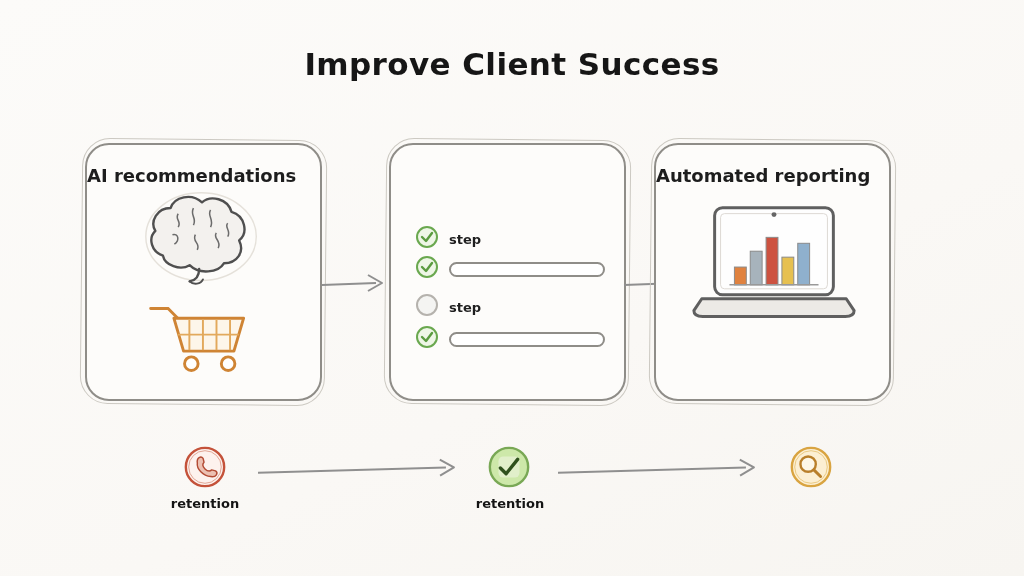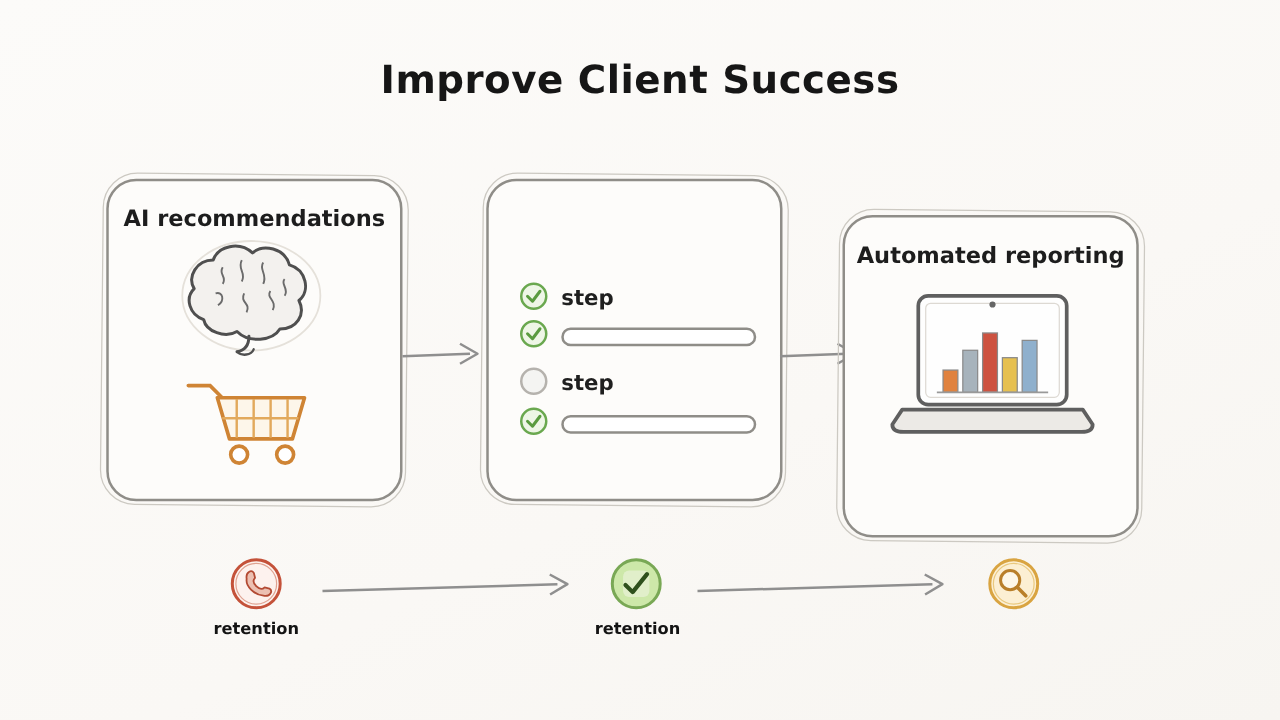--- a/index.html
+++ b/index.html
@@ -20,35 +20,35 @@
     position:absolute; top:143px; width:237px; height:258px;
     background:#fdfcfa; border:2px solid #8f8d88; border-radius:24px;
   }
   .card::before {
     content:""; position:absolute; inset:-6px;
     border:1px solid #ccc9c2; border-radius:28px;
     transform:rotate(0.6deg); pointer-events:none;
   }
   .card-1 { left:85px; }
   .card-2 { left:389px; }
-  .card-3 { left:674px;margin-top:29px; }
+  .card-3 { left:654px; }
   .card-title {
-    margin-top:20px; text-align:center;
+    margin-top:20px; text-align:left;
     font-size:18px; font-weight:bold; color:#1d1d1d;
   }
   .brain { position:absolute; left:50px; top:44px; }
   .cart  { position:absolute; left:55px; top:148px; }
   .laptop{ position:absolute; left:24px; top:56px; }
 
   .step-row { position:absolute; left:24px; display:flex; align-items:center; gap:10px; }
   .row-1 { top:80px; }
   .row-2 { top:110px; }
   .row-3 { top:148px; }
   .row-4 { top:180px; }
-  .step-label { font-size:17px; font-weight:bold; color:#1f1f1f; }
+  .step-label { font-size:13px; font-weight:bold; color:#1f1f1f; }
   .progress {
     width:156px; height:15px; border:2px solid #8f8d88; border-radius:9px;
     background:#fff; overflow:hidden;
   }
   .progress .fill { height:100%; border-radius:7px; }
   .fill-orange { width:62%; background:linear-gradient(#ea9356,#dd7a35); }
   .fill-green  { width:76%; background:linear-gradient(#a3cf74,#7fb74a); }
 
   .arrow-mid { position:absolute; top:272px; }
   .arrow-mid-1 { left:320px; }

